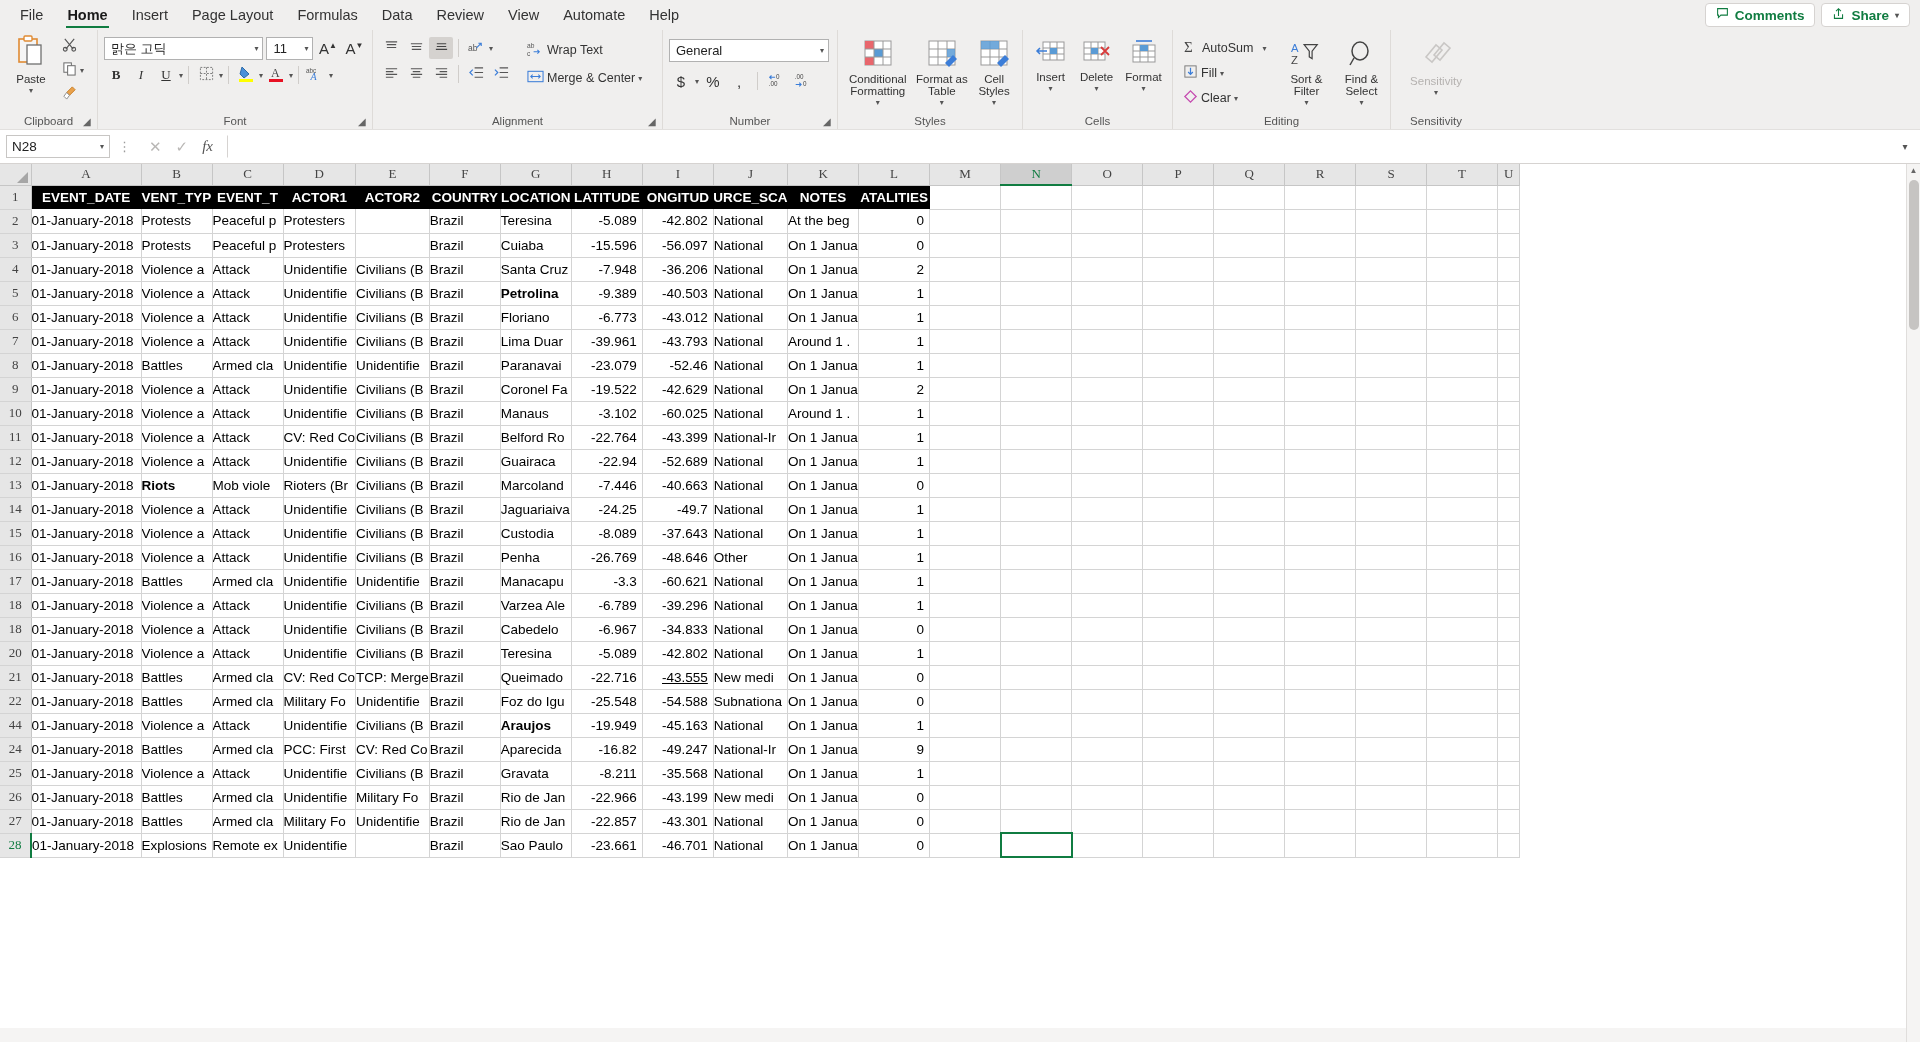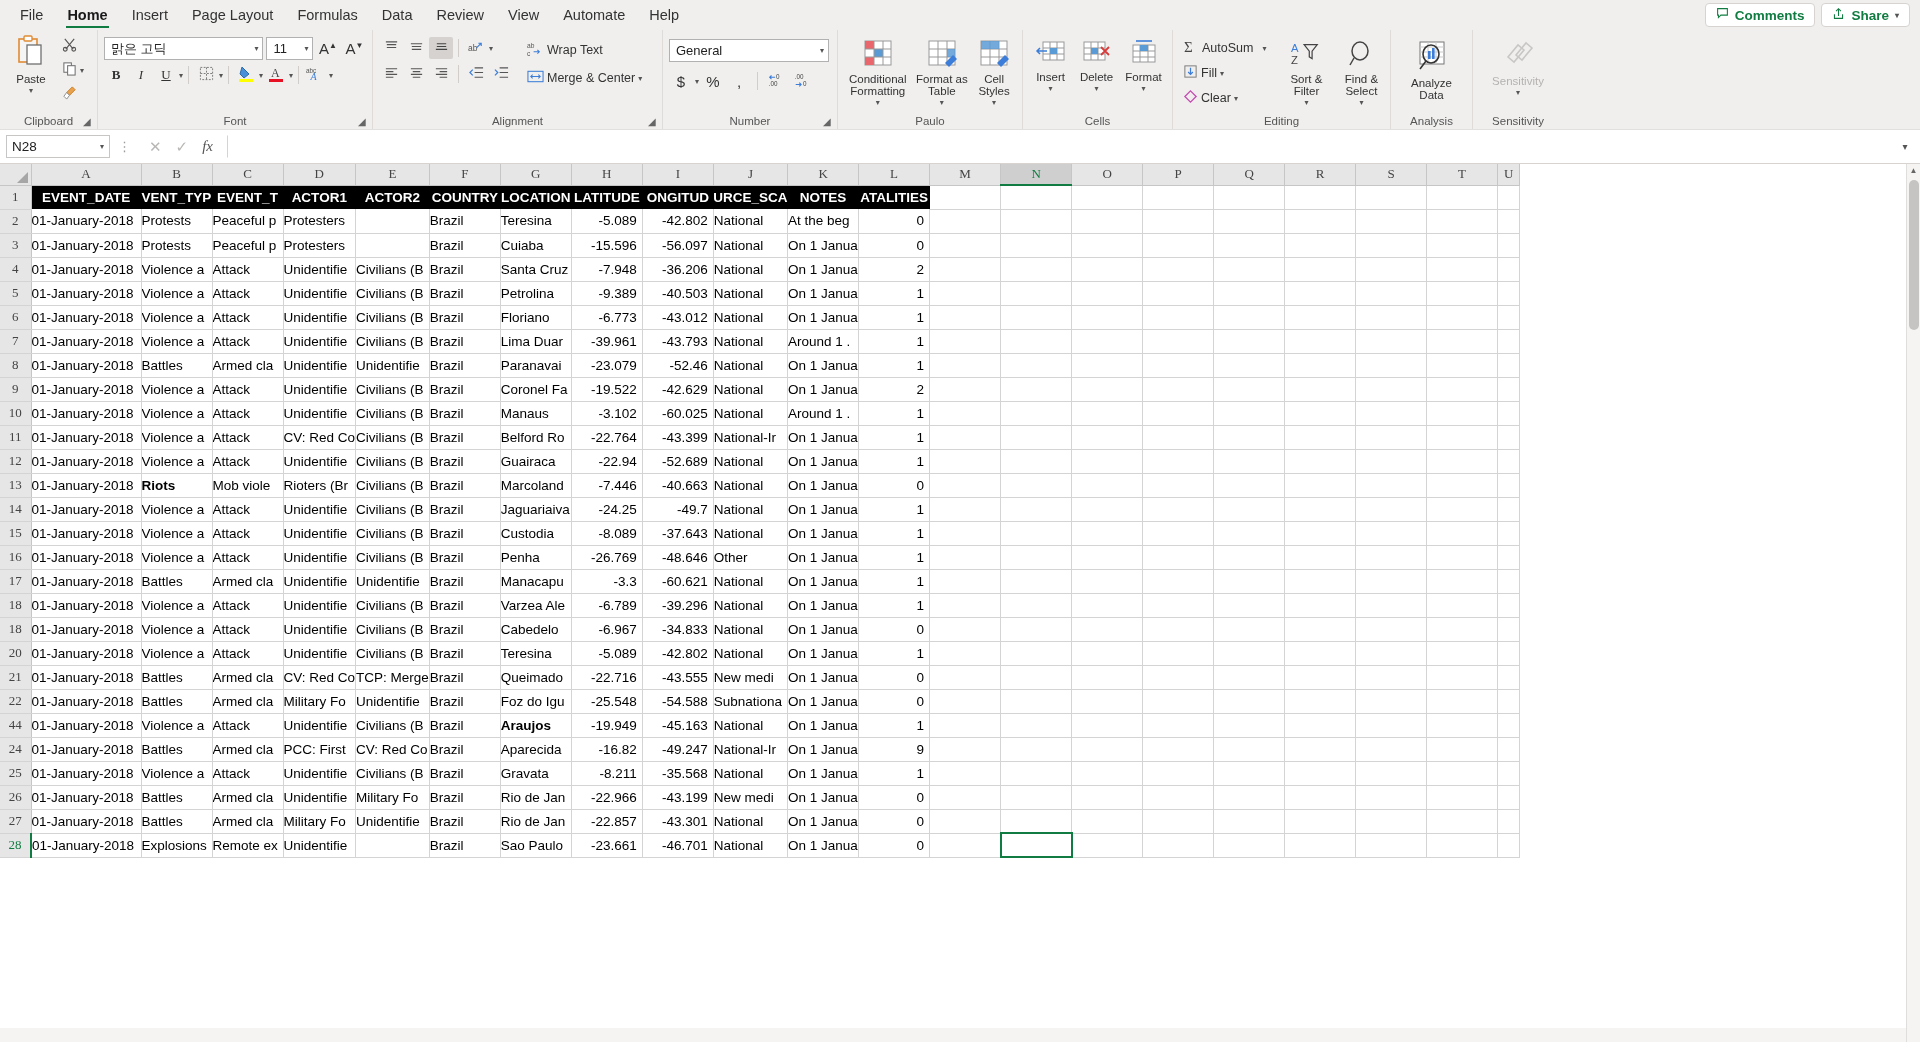--- a/index.html
+++ b/index.html
@@ -519,21 +519,21 @@
               <rect x="4" y="2" width="26" height="24" fill="#fff" stroke="#999" stroke-width="1"></rect>
               <path d="M13 2v24M22 2v24M4 10h26M4 18h26" stroke="#999" stroke-width="1"></path>
               <rect x="4" y="2" width="18" height="8" fill="#5a9bd5" opacity=".85"></rect>
               <path d="M20 24l8-8 4 4-8 8z" fill="#3b7dd8"></path>
             </svg>
         </span>
         <span>Cell Styles</span>
         <span class="chev">▾</span>
       </div>
     </div>
-    <div class="rgroup-label">Paulo</div>
+    <div class="rgroup-label">Styles</div>
   </div>
 
   <div class="rgroup" style="width:150px">
     <div class="rgroup-body" style="padding-top:4px;justify-content:center">
       <div class="bigbtn" style="width:46px">
         <span class="glyph">
           <svg width="32" height="28" viewBox="0 0 32 28">
               <rect x="8" y="3" width="21" height="18" fill="#fff" stroke="#999" stroke-width="1"></rect>
               <path d="M15 3v18M22 3v18M8 9h21M8 15h21" stroke="#999" stroke-width="1"></path>
               <rect x="15" y="9" width="7" height="6" fill="#5a9bd5"></rect>
@@ -617,38 +617,20 @@
               </svg>
           </span>
           <span>Find &amp; Select</span>
           <span class="chev">▾</span>
         </div>
       </div>
     </div>
     <div class="rgroup-label">Editing</div>
   </div>
 
-  <div class="rgroup" style="width:82px">
-    <div class="rgroup-body" style="padding-top:6px;justify-content:center">
-      <div class="bigbtn" style="width:62px">
-        <span class="glyph">
-          <svg width="34" height="32" viewBox="0 0 34 32">
-              <rect x="5" y="1" width="24" height="22" fill="#fff" stroke="#777" stroke-width="1"></rect>
-              <path d="M5 6h24M5 11h24M5 16h24M13 1v22M21 1v22" stroke="#c9c9c9" stroke-width="1"></path>
-              <ellipse cx="16" cy="13" rx="8" ry="9" fill="none" stroke="#333" stroke-width="1.6"></ellipse>
-              <rect x="13" y="10" width="2.6" height="8" fill="#3b7dd8"></rect>
-              <rect x="17" y="7" width="2.6" height="11" fill="#3b7dd8"></rect>
-              <path d="M11 20l-6 8" stroke="#333" stroke-width="1.6"></path>
-            </svg>
-        </span>
-        <span>Analyze Data</span>
-      </div>
-    </div>
-    <div class="rgroup-label">Analysis</div>
-  </div>
 
   <div class="rgroup" style="width:90px">
     <div class="rgroup-body" style="padding-top:6px;justify-content:center">
       <div class="bigbtn disabled" style="width:66px">
         <span class="glyph">
           <svg width="32" height="30" viewBox="0 0 32 30">
               <path d="M6 16L16 4l6 5-10 12z" fill="none" stroke="#c9c7c5" stroke-width="1.6"></path>
               <path d="M14 14L24 2l6 5-10 12z" fill="none" stroke="#c9c7c5" stroke-width="1.6"></path>
             </svg>
         </span>
@@ -801,21 +783,21 @@
           <td class="cell" style="width: 22px;"></td>
         </tr>
         <tr>
           <td class="rowhead">5</td>
           <td class="cell" style="width: 110px;">01-January-2018</td>
           <td class="cell" style="width: 71px;">Violence a</td>
           <td class="cell" style="width: 71px;">Attack</td>
           <td class="cell" style="width: 71px;">Unidentifie</td>
           <td class="cell" style="width: 71px;">Civilians (B</td>
           <td class="cell" style="width: 71px;">Brazil</td>
-          <td class="cell" style="width: 71px;">Petrolina</td>
+          <td class="cell" style="width: 71px; font-weight: bold;">Petrolina</td>
           <td class="cell num" style="width: 71px;">-9.389</td>
           <td class="cell num" style="width: 71px;">-40.503</td>
           <td class="cell" style="width: 71px;">National</td>
           <td class="cell" style="width: 71px;">On 1 Janua</td>
           <td class="cell num" style="width: 71px;">1</td>
           <td class="cell" style="width: 71px;"></td>
           <td class="cell" style="width: 71px;"></td>
           <td class="cell" style="width: 71px;"></td>
           <td class="cell" style="width: 71px;"></td>
           <td class="cell" style="width: 71px;"></td>
@@ -1187,21 +1169,21 @@
         <tr>
           <td class="rowhead">21</td>
           <td class="cell" style="width: 110px;">01-January-2018</td>
           <td class="cell" style="width: 71px;">Battles</td>
           <td class="cell" style="width: 71px;">Armed cla</td>
           <td class="cell" style="width: 71px;">CV: Red Co</td>
           <td class="cell" style="width: 71px;">TCP: Merge</td>
           <td class="cell" style="width: 71px;">Brazil</td>
           <td class="cell" style="width: 71px;">Queimado</td>
           <td class="cell num" style="width: 71px;">-22.716</td>
-          <td class="cell num" style="width: 71px;">-43.555</td>
+          <td class="cell num" style="width: 71px; text-decoration: underline;">-43.555</td>
           <td class="cell" style="width: 71px;">New medi</td>
           <td class="cell" style="width: 71px;">On 1 Janua</td>
           <td class="cell num" style="width: 71px;">0</td>
           <td class="cell" style="width: 71px;"></td>
           <td class="cell" style="width: 71px;"></td>
           <td class="cell" style="width: 71px;"></td>
           <td class="cell" style="width: 71px;"></td>
           <td class="cell" style="width: 71px;"></td>
           <td class="cell" style="width: 71px;"></td>
           <td class="cell" style="width: 71px;"></td>

